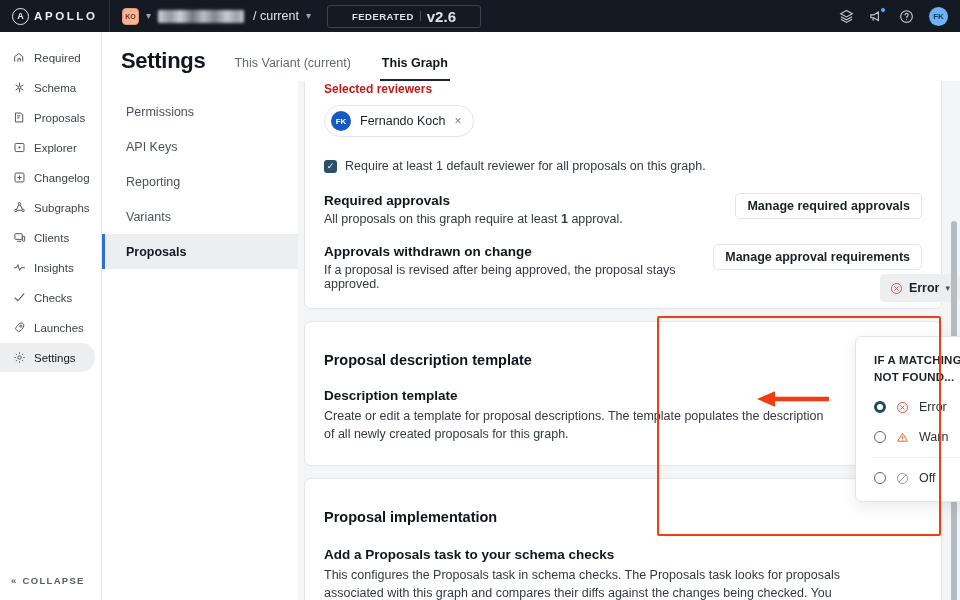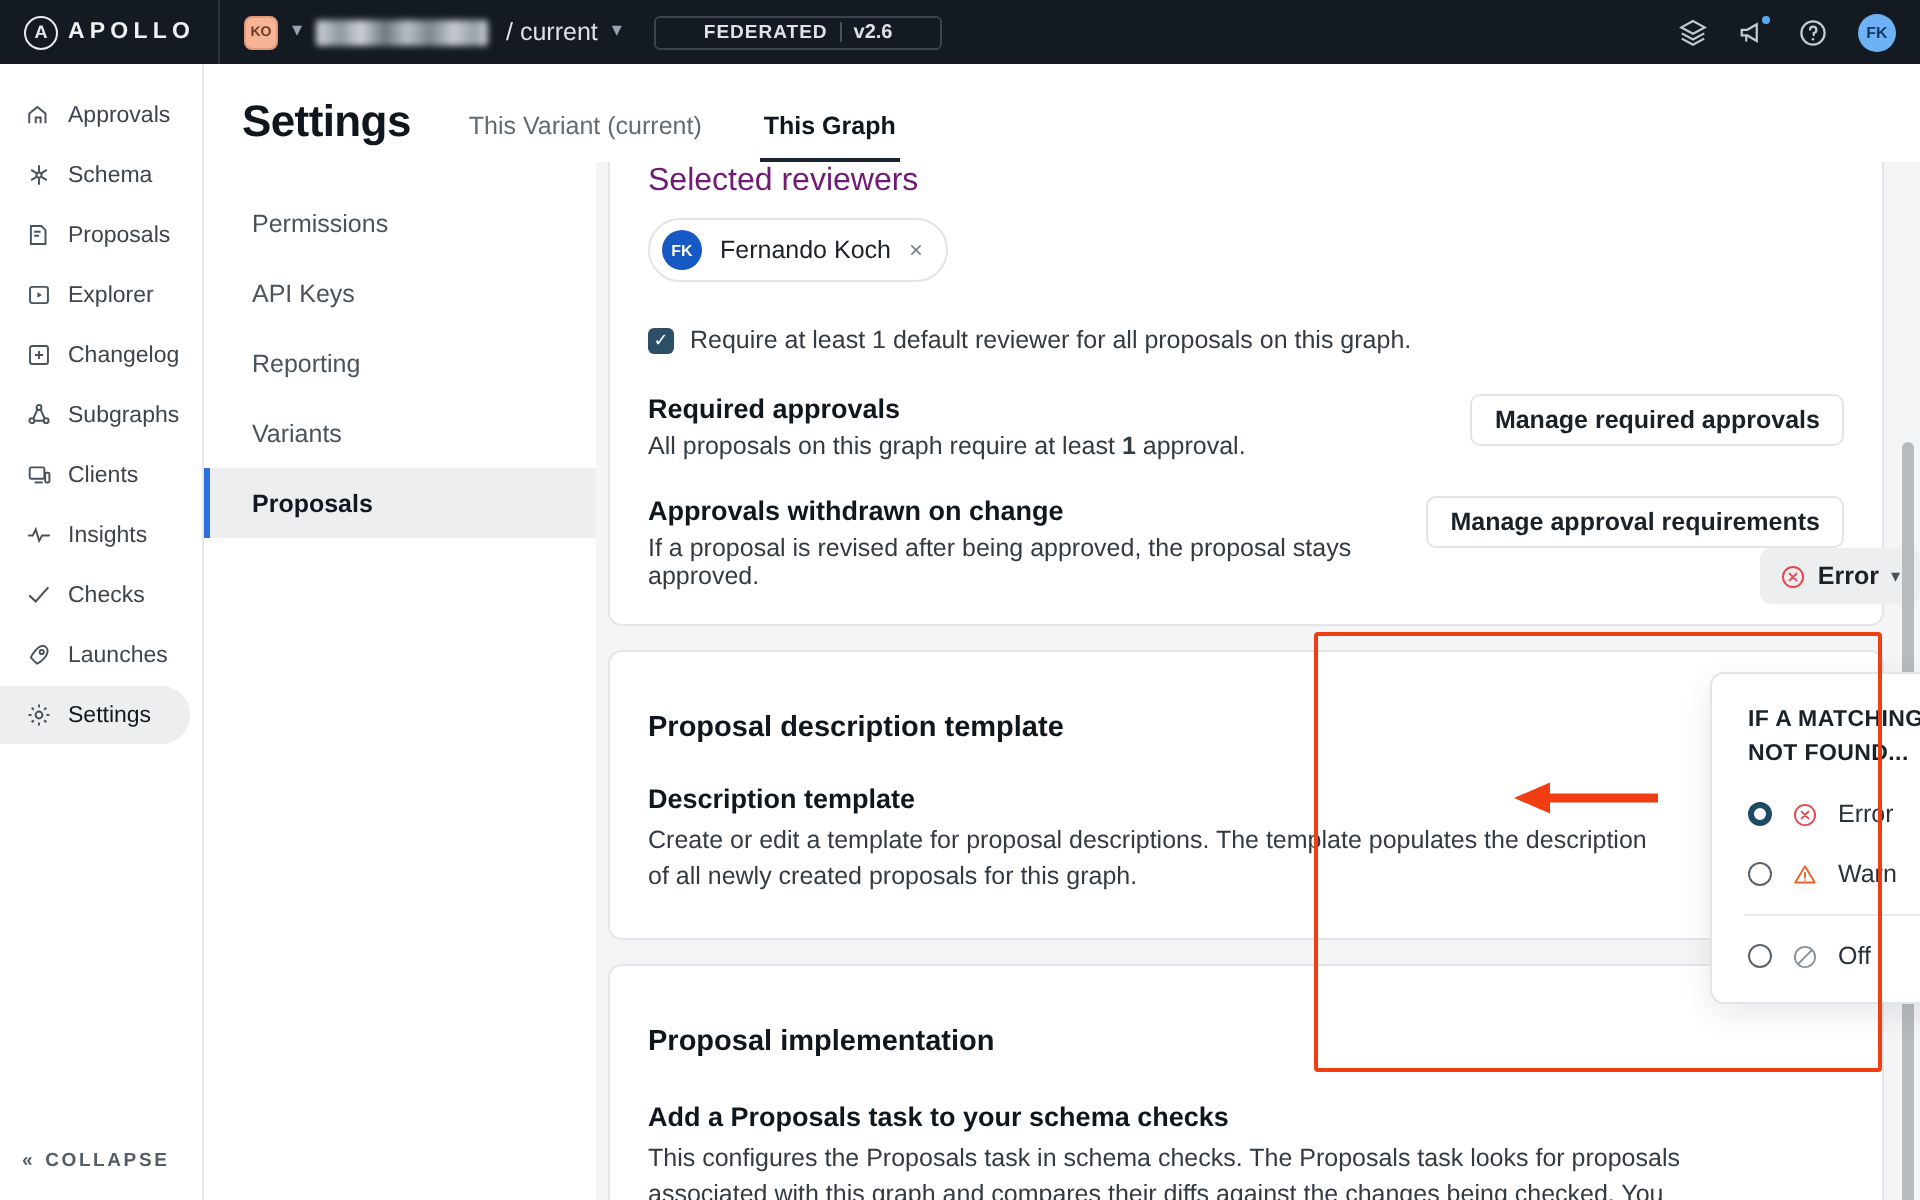--- a/index.html
+++ b/index.html
@@ -43,21 +43,21 @@
                 #b9c0c6 53%,#7d858d 66%,#c6ccd1 80%,#98a1a8 92%,#c9ced3 100%);
     filter: blur(1.6px); border-radius: 2px; margin-right: 2px;
   }
   .path-current { color: #dfe3e7; font-size: 12.5px; }
   .fed-badge {
     margin-left: 9px; border: 1px solid #3b444e; border-radius: 3px;
     padding: 2px 24px; display: flex; align-items: center; gap: 6px;
   }
   .fed-badge .f1 { color: #dfe3e7; font-size: 9.5px; font-weight: 700; letter-spacing: .5px; }
   .fed-sep { width: 1px; height: 10px; background: #4a535d; }
-  .fed-badge .f2 { color: #dfe3e7; font-size: 10px; font-weight: 700; }
+  .fed-badge .f2 { color: #dfe3e7; font-size: 15px; font-weight: 700; }
   .topbar-right { display: flex; align-items: center; gap: 15px; padding-right: 12px; }
   .tb-icon { color: #c3cad1; display: flex; align-items: center; position: relative; cursor: pointer; }
   .notif-dot {
     position: absolute; top: -2px; right: -2px; width: 6px; height: 6px;
     border-radius: 50%; background: #5aa9f8; border: 1px solid #131a22;
   }
   .avatar-top {
     width: 19px; height: 19px; border-radius: 50%; background: #6fb1f5;
     color: #123a63; font-size: 8px; font-weight: 700;
     display: flex; align-items: center; justify-content: center;
@@ -104,21 +104,21 @@
   .subnav-item.active { background: #eceef0; color: #12181f; font-weight: 700; border-left-color: #2f6fdd; }
 
   .main-col {
     flex: 1; background: #f4f5f6; position: relative; overflow: hidden;
   }
   .scroller { position: absolute; inset: 0; padding: 0 18px 0 6px; }
 
   .card { background: #fff; border: 1px solid #e4e6e9; border-radius: 7px; padding: 0 19px; }
   .card-top { margin-top: -22px; padding-top: 22px; padding-bottom: 17px; border-radius: 0 0 7px 7px; }
 
-  .lbl { font-size: 16px; font-weight: 400; color: #701a75; }
+  .lbl { font-size: 12px; font-weight: 700; color: #b91c1c; }
   .sub { font-size: 12.5px; color: #333a42; line-height: 18px; }
 
   .reviewer-pill {
     display: inline-flex; align-items: center; gap: 9px; margin-top: 9px;
     border: 1px solid #e2e4e7; border-radius: 17px; padding: 5px 11px 5px 6px; background: #fff;
   }
   .rv-avatar {
     width: 20px; height: 20px; border-radius: 50%; background: #1659c4; color: #fff;
     font-size: 8px; font-weight: 700; display: flex; align-items: center; justify-content: center;
   }
@@ -232,21 +232,21 @@
   </div>
 
   <div class="sidebar">
     <div class="nav-item">
       <span class="nav-ico">
         <svg width="13" height="13" viewBox="0 0 16 16" fill="none" stroke="currentColor" stroke-width="1.2">
           <path d="M2 13V7l5-4 5 4v6"></path>
             <path d="M6 13V9.5h3V13"></path>
           </svg>
       </span>
-      <span>Approvals</span>
+      <span>Required</span>
     </div>
     <div class="nav-item">
       <span class="nav-ico">
         <svg width="13" height="13" viewBox="0 0 16 16" fill="none" stroke="currentColor" stroke-width="1.2">
           <circle cx="8" cy="8" r="1.6"></circle>
             <path d="M8 2v4.3M8 9.7V14M3.2 4.8l3.3 2M9.5 9.2l3.3 2M12.8 4.8l-3.3 2M6.5 9.2l-3.3 2"></path>
           </svg>
       </span>
       <span>Schema</span>
     </div>

